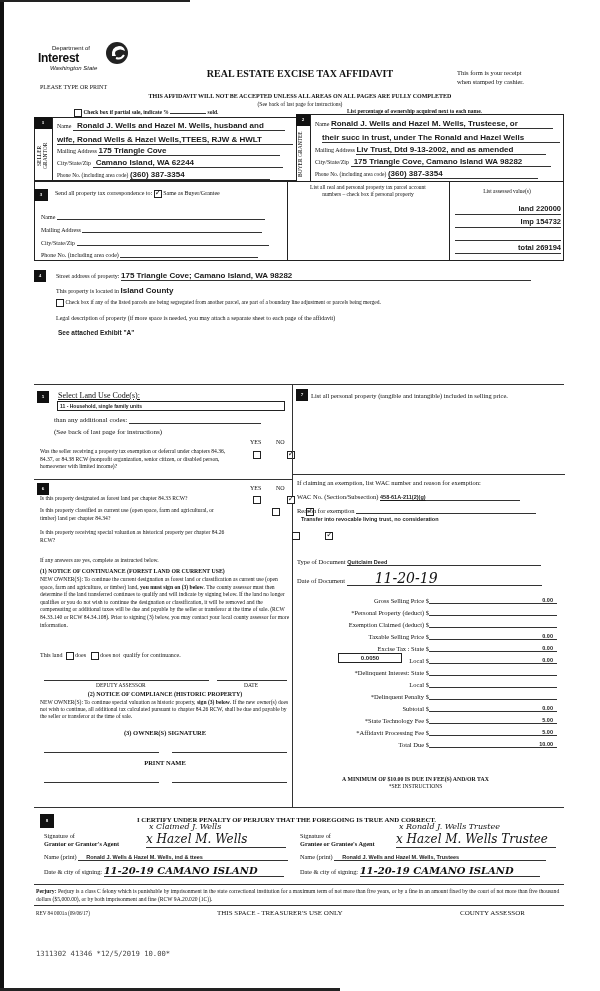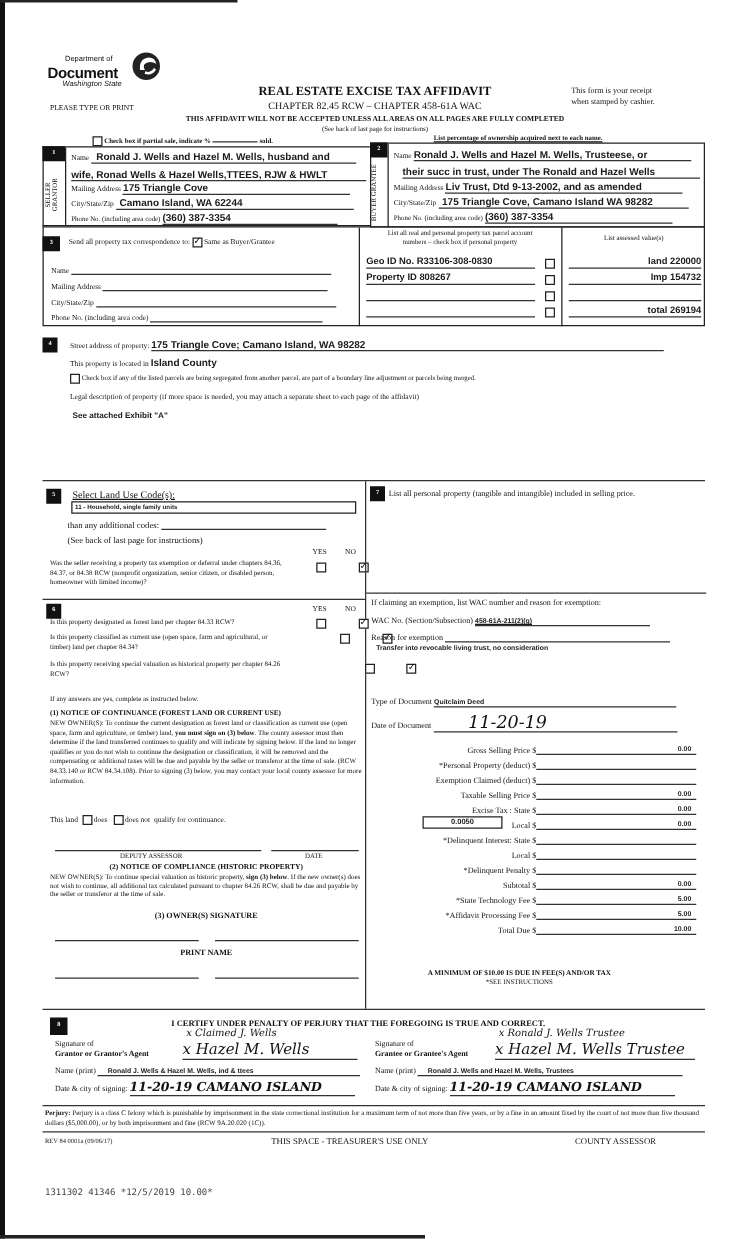--- a/index.html
+++ b/index.html
@@ -26,31 +26,30 @@
 </head>
 <body>
 
 <div class="page">
   <div class="edge-left"></div>
   <div class="edge-top"></div>
   <div class="edge-bottom"></div>
 
   <div class="abs" style="left:38px;top:40px;width:95px;height:40px;">
     <div class="abs sans" style="left:14px;top:5px;font-size:6px;">Department of</div>
-    <div class="abs sans bold" style="left:0;top:11px;font-size:12px;letter-spacing:-0.3px;">Document</div>
+    <div class="abs sans bold" style="left:0;top:11px;font-size:12px;letter-spacing:-0.3px;">Interest</div>
     <div class="abs sans" style="left:12px;top:25px;font-size:6px;font-style:italic;">Washington State</div>
     <svg class="abs" style="left:66px;top:0;" width="26" height="26" viewBox="0 0 26 26">
       <circle cx="13" cy="13" r="11" fill="#222"></circle>
       <path d="M8 16 Q7 7 15 6 Q20 6 21 11 Q16 8 12 11 Q10 13 12 16 Z" fill="#fff"></path>
       <path d="M12 18 Q17 20 20 15" stroke="#fff" stroke-width="2" fill="none"></path>
     </svg>
   </div>
 
   <div class="abs bold center" style="left:150px;top:68px;width:300px;font-size:10px;">REAL ESTATE EXCISE TAX AFFIDAVIT</div>
-  <div class="abs center" style="left:150px;top:80px;width:300px;font-size:8px;">CHAPTER 82.45 RCW – CHAPTER 458-61A WAC</div>
   <div class="abs" style="left:40px;top:84px;font-size:6px;">PLEASE TYPE OR PRINT</div>
   <div class="abs" style="left:457px;top:69px;font-size:6.5px;">This form is your receipt</div>
   <div class="abs" style="left:457px;top:78px;font-size:6.5px;">when stamped by cashier.</div>
   <div class="abs bold center" style="left:70px;top:93px;width:460px;font-size:6px;">THIS AFFIDAVIT WILL NOT BE ACCEPTED UNLESS ALL AREAS ON ALL PAGES ARE FULLY COMPLETED</div>
   <div class="abs center" style="left:200px;top:101px;width:200px;font-size:5.5px;">(See back of last page for instructions)</div>
   <div class="abs" style="left:74px;top:109px;font-size:5.5px;font-weight:bold;">
     <span class="cb"></span>
     <span>Check box if partial sale, indicate %</span>
     <span style="display:inline-block;width:36px;border-bottom:1px solid #333;"></span>
     <span>sold.</span>
@@ -129,38 +128,20 @@
     <div class="abs" style="left:6px;top:68px;width:232px;font-size:6px;">
       <span>Phone No. (including area code)</span>
       <span class="line" style="display:inline-block;width:138px;height:8px;vertical-align:bottom;"></span>
     </div>
 
     <div class="abs" style="left:252px;top:0;width:1px;height:79px;background:#222;"></div>
     <div class="abs center" style="left:253px;top:2px;width:160px;font-size:5.5px;line-height:7px;">
       <div>List all real and personal property tax parcel account</div>
       <div>numbers – check box if personal property</div>
     </div>
-    <div class="abs" style="left:258px;top:20px;width:154px;">
-      <div style="height:13px;display:flex;align-items:flex-end;">
-        <span class="fill line" style="width:135px;font-size:7.5px;display:inline-block;height:11px;">Geo ID No. R33106-308-0830</span>
-        <span class="cb" style="margin-left:8px;"></span>
-      </div>
-      <div style="height:13px;display:flex;align-items:flex-end;">
-        <span class="fill line" style="width:135px;font-size:7.5px;display:inline-block;height:11px;">Property ID 808267</span>
-        <span class="cb" style="margin-left:8px;"></span>
-      </div>
-      <div style="height:13px;display:flex;align-items:flex-end;">
-        <span class="fill line" style="width:135px;font-size:7.5px;display:inline-block;height:11px;"></span>
-        <span class="cb" style="margin-left:8px;"></span>
-      </div>
-      <div style="height:13px;display:flex;align-items:flex-end;">
-        <span class="fill line" style="width:135px;font-size:7.5px;display:inline-block;height:11px;"></span>
-        <span class="cb" style="margin-left:8px;"></span>
-      </div>
-    </div>
     <div class="abs" style="left:414px;top:0;width:1px;height:79px;background:#222;"></div>
     <div class="abs center" style="left:415px;top:6px;width:114px;font-size:5.5px;">List assessed value(s)</div>
     <div class="abs" style="left:420px;top:20px;width:106px;text-align:right;">
       <div class="fill line" style="height:13px;font-size:7.5px;padding-top:2px;">land 220000</div>
       <div class="fill line" style="height:13px;font-size:7.5px;padding-top:2px;">Imp 154732</div>
       <div class="fill line" style="height:13px;font-size:7.5px;padding-top:2px;"></div>
       <div class="fill line" style="height:13px;font-size:7.5px;padding-top:2px;">total 269194</div>
     </div>
   </div>
 

